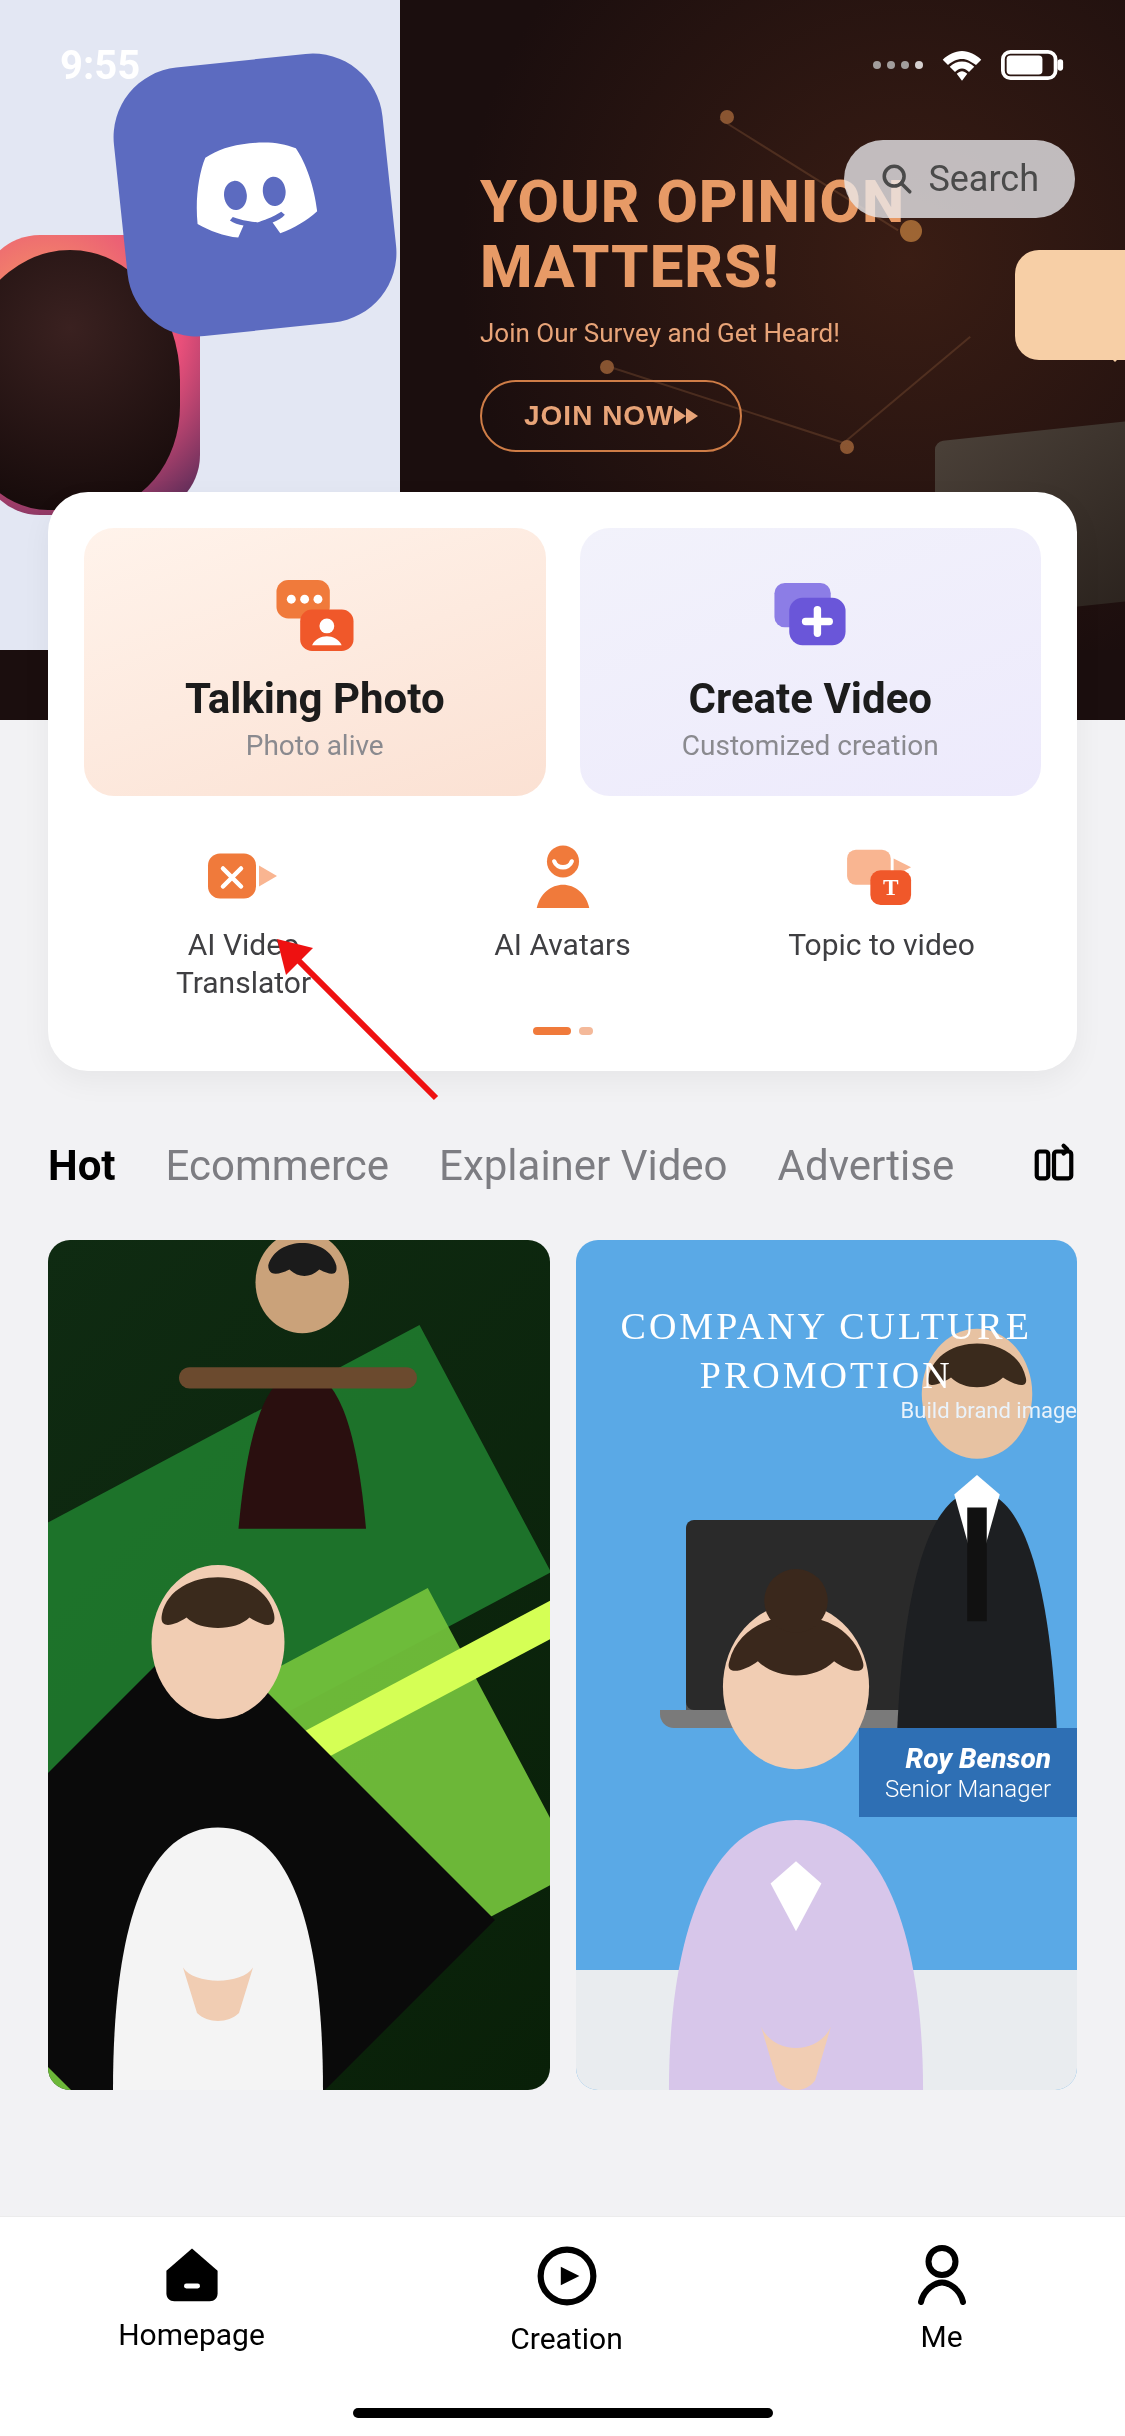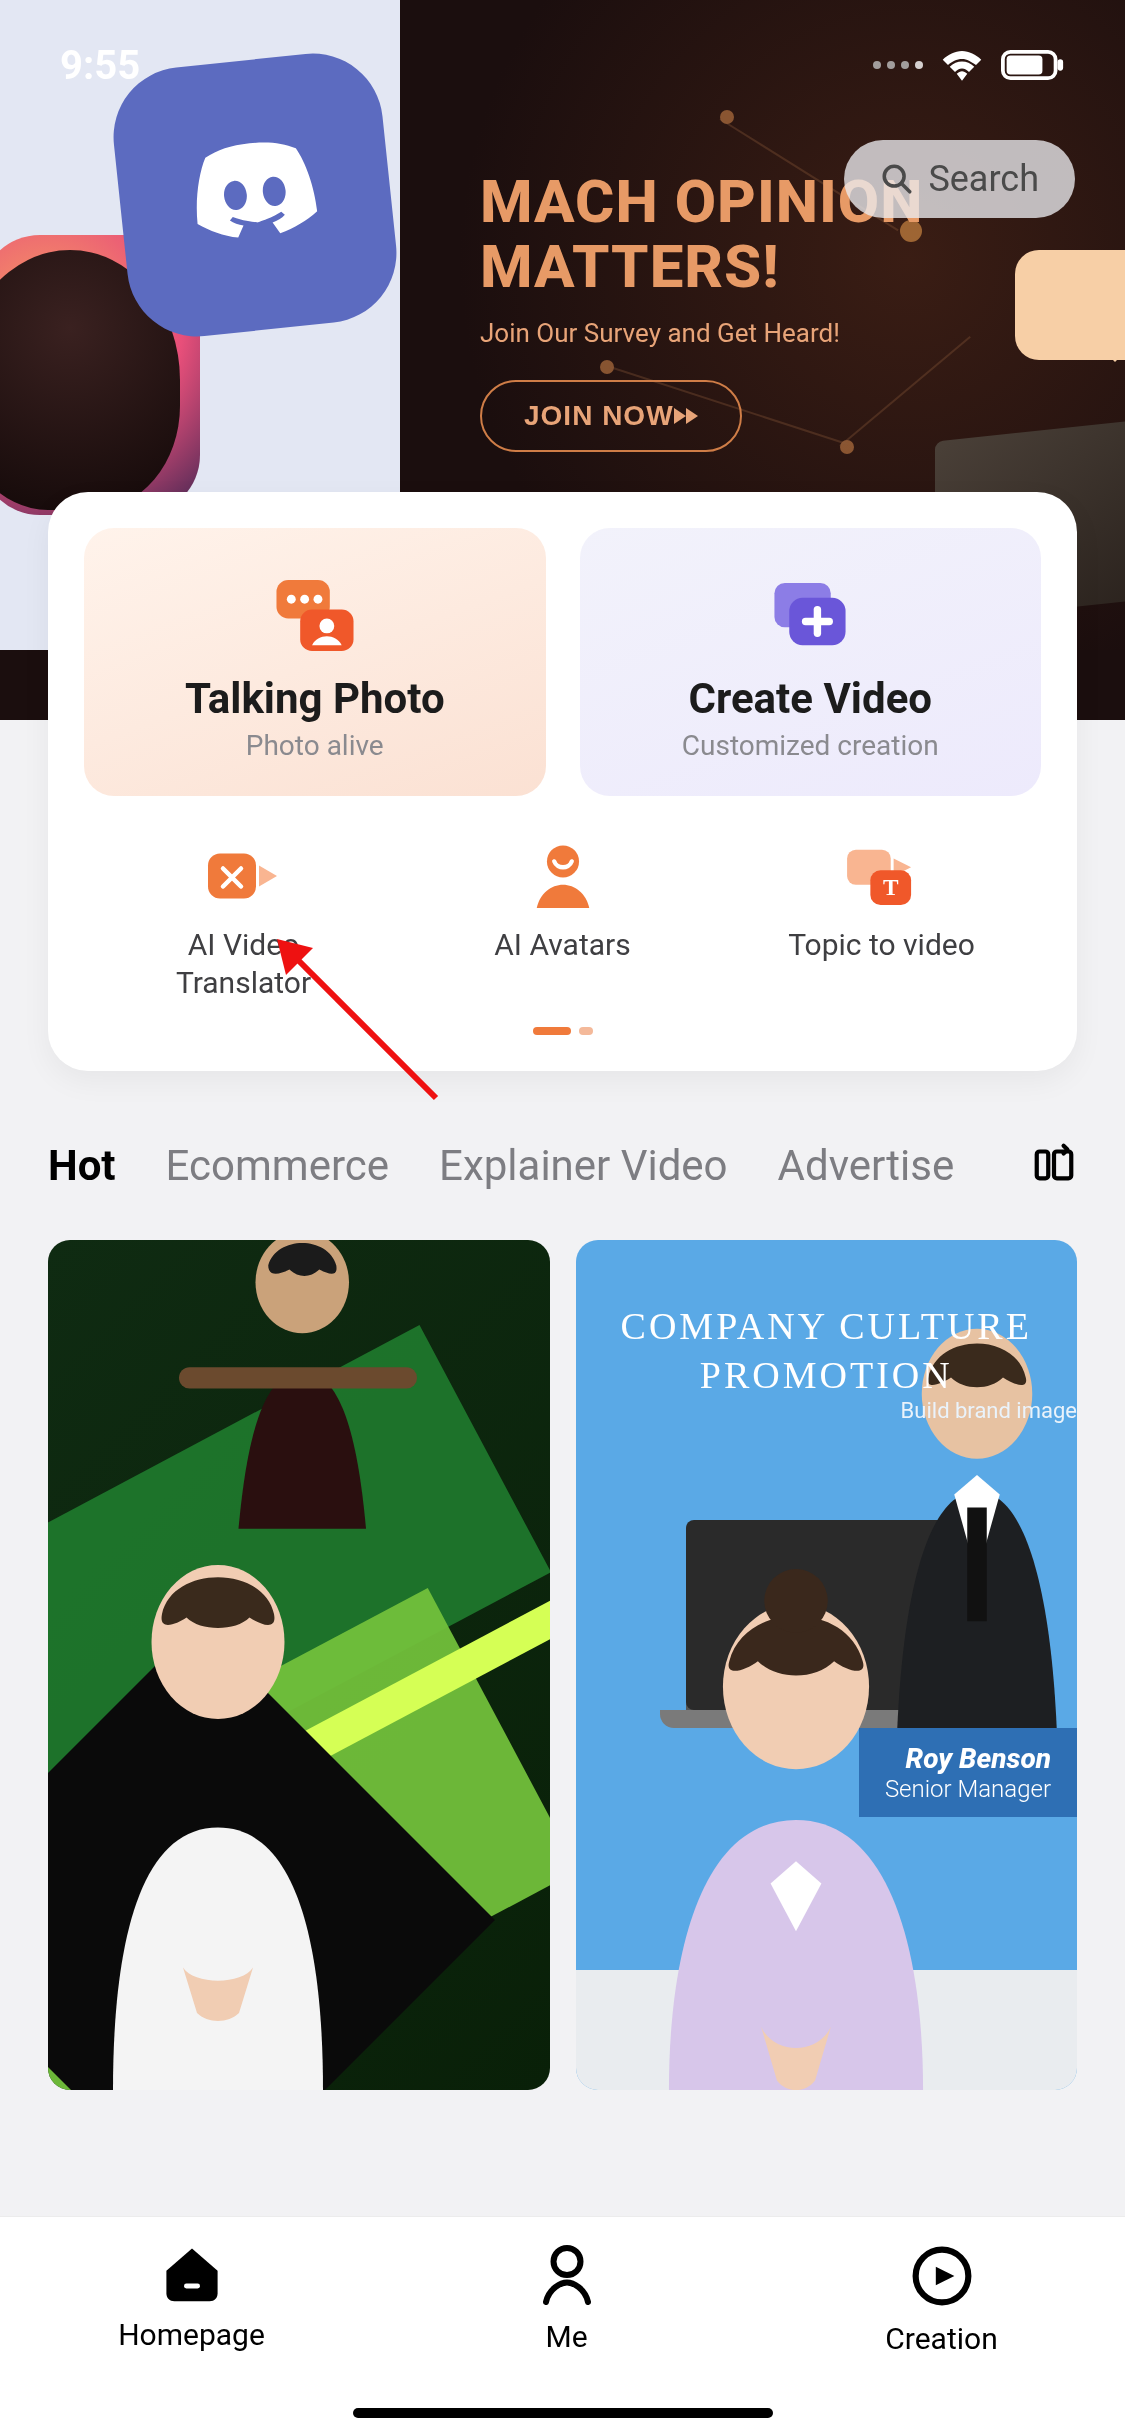--- a/index.html
+++ b/index.html
@@ -228,21 +228,21 @@
       <span style="left:440px;top:440px"></span>
       <span style="left:110px;top:540px;width:10px;height:10px"></span>
       <div class="line" style="left:210px;top:366px;width:250px;transform:rotate(18deg)"></div>
       <div class="line" style="left:320px;top:118px;width:210px;transform:rotate(32deg)"></div>
       <div class="line" style="left:440px;top:445px;width:170px;transform:rotate(-40deg)"></div>
     </div>
     <div class="hero-cube"></div>
     <div class="hero-bubble"></div>
 
     <div class="hero-title">
-      <span>MACH OPINION</span><br>
+      <span>YOUR OPINION</span><br>
       <span>MATTERS!</span>
     </div>
     <div class="hero-sub">Join Our Survey and Get Heard!</div>
     <button class="join-btn">
       <span>JOIN NOW</span>
       <span class="tri"></span>
       <span class="tri"></span>
     </button>
   </div>
 
@@ -436,30 +436,30 @@
     <span>
       <svg width="64" height="58" viewBox="0 0 40 36">
           <path fill="#000" d="M20 2l16 14v14c0 3-2 5-5 5H9c-3 0-5-2-5-5V16z"></path>
           <rect x="15" y="24" width="10" height="3" rx="1.5" fill="#fff"></rect>
         </svg>
     </span>
     <span class="lbl">Homepage</span>
   </div>
   <div class="nav-item">
     <span>
+      <svg width="62" height="62" viewBox="0 0 40 40">
+          <circle cx="20" cy="20" r="17" fill="none" stroke="#000" stroke-width="4"></circle>
+          <path d="M16 14l12 6-12 6z" fill="#000"></path>
+        </svg>
+    </span>
+    <span class="lbl">Creation</span>
+  </div>
+  <div class="nav-item">
+    <span>
       <svg width="56" height="60" viewBox="0 0 36 40">
           <circle cx="18" cy="11" r="9" fill="none" stroke="#000" stroke-width="4"></circle>
           <path d="M4 38c2-9 10-13 14-13s12 4 14 13" fill="none" stroke="#000" stroke-width="4" stroke-linecap="round"></path>
         </svg>
     </span>
     <span class="lbl">Me</span>
   </div>
-  <div class="nav-item">
-    <span>
-      <svg width="62" height="62" viewBox="0 0 40 40">
-          <circle cx="20" cy="20" r="17" fill="none" stroke="#000" stroke-width="4"></circle>
-          <path d="M16 14l12 6-12 6z" fill="#000"></path>
-        </svg>
-    </span>
-    <span class="lbl">Creation</span>
-  </div>
   <div class="home-indicator"></div>
 </div>
 
 </body></html>

